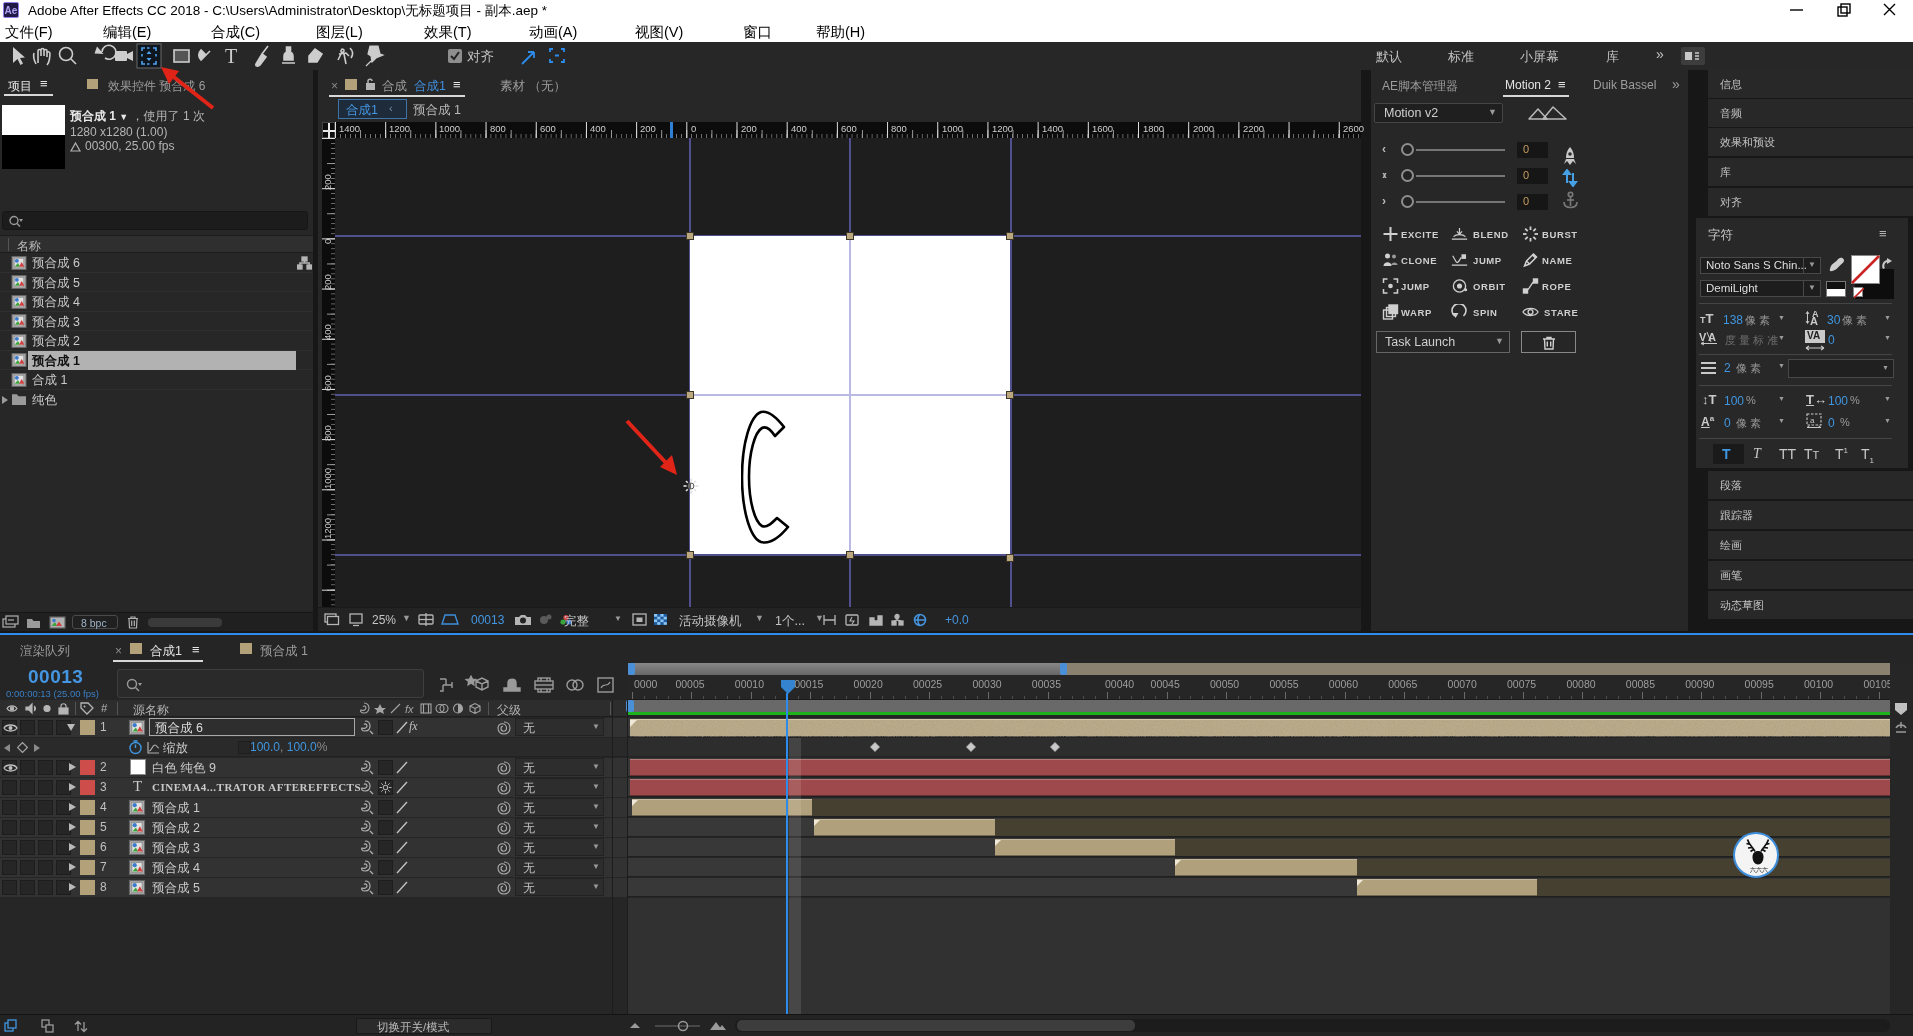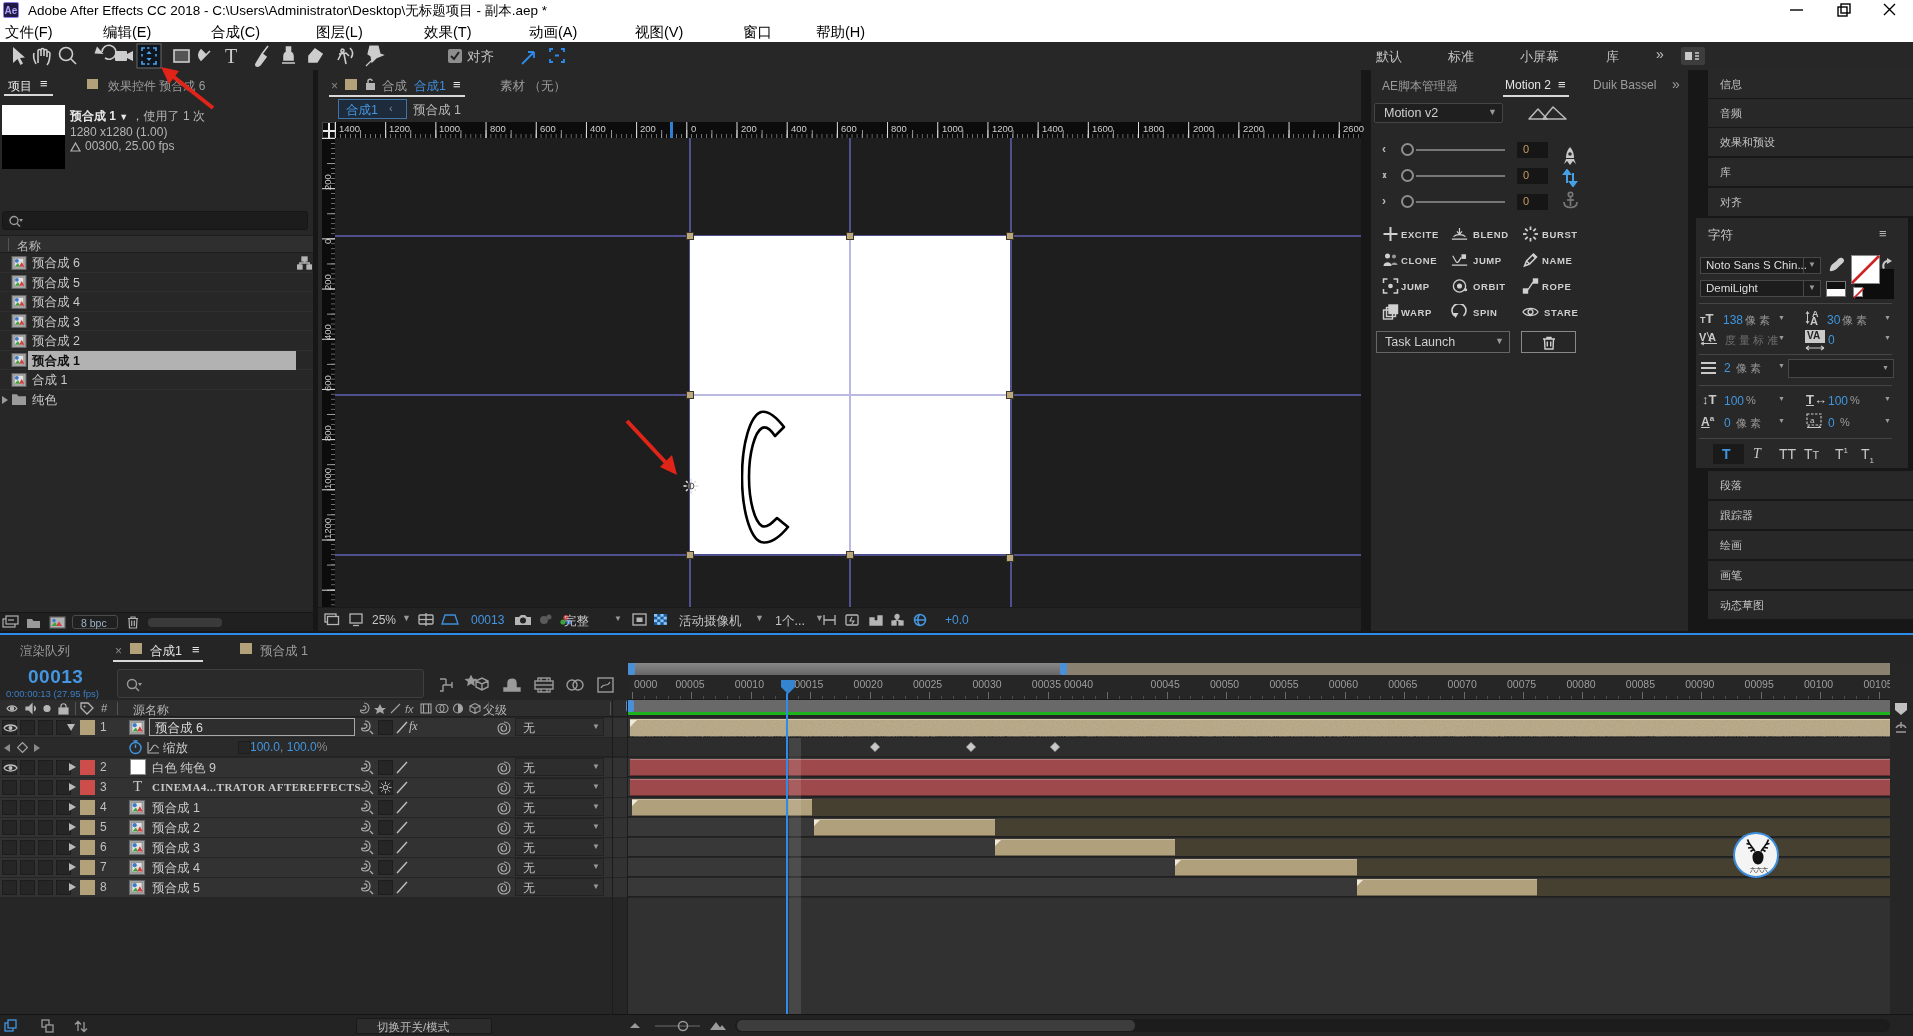--- a/index.html
+++ b/index.html
@@ -752,21 +752,21 @@
     <span class="tabtxt" style="left:20px;top:8px;font-size:12.5px;">渲染队列</span>
     <span class="tabtxt" style="left:115px;top:9px;color:#8a8a8a;">×</span>
     <div class="tansq" style="left:130px;top:8px;width:12px;height:11px;"></div>
     <span class="tabtxt on" style="left:150px;top:8px;font-size:12.5px;">合成1</span>
     <span class="tabtxt on" style="left:192px;top:7px;font-size:13px;">≡</span>
     <div class="tabline" style="left:113px;top:25px;width:90px;"></div>
     <div class="tansq" style="left:240px;top:8px;width:12px;height:11px;"></div>
     <span class="tabtxt" style="left:260px;top:8px;font-size:12.5px;">预合成 1</span>
 
     <span class="abs txt" style="left:28px;top:31px;font-size:19px;font-weight:bold;color:#4596e2;letter-spacing:0.5px;">00013</span>
-    <span class="abs txt" style="left:6px;top:53px;font-size:9.5px;color:#3b7fc4;">0:00:00:13 (27.95 fps)</span>
+    <span class="abs txt" style="left:6px;top:53px;font-size:9.5px;color:#3b7fc4;">0:00:00:13 (25.00 fps)</span>
     <div class="abs" style="left:117px;top:34px;width:307px;height:29px;background:#2a2a2a;border:1px solid #3e3e3e;border-radius:3px;">
       <svg class="abs" style="left:8px;top:8px;" width="17" height="14" viewBox="0 0 17 14">
           <circle cx="6" cy="6" r="4.5" fill="none" stroke="#999" stroke-width="1.4"></circle>
           <line x1="9.5" y1="9.5" x2="13" y2="13" stroke="#999" stroke-width="1.4"></line>
           <path d="M12 5 L16 5 L14 8 Z" fill="#999"></path>
         </svg>
     </div>
     <svg class="abs" style="left:438px;top:39px;" width="180" height="22" viewBox="0 0 180 22">
       <g fill="none" stroke="#9b9b9b" stroke-width="1.4">
         <path d="M2 5 L8 5 M8 5 L8 11 L5 11 M8 11 L14 11 M14 8 L14 14 M5 11 L5 17 L2 17"></path>
@@ -816,21 +816,21 @@
             <line x1="63.5" y1="2" x2="63.5" y2="11"></line>
             <line x1="68.5" y1="2" x2="68.5" y2="11"></line>
           <circle cx="80" cy="6.5" r="4"></circle>
             <circle cx="84" cy="6.5" r="4"></circle>
           <circle cx="98" cy="6.5" r="4.5"></circle>
             <path d="M98 2 A4.5 4.5 0 0 1 98 11 Z" fill="#a5a5a5" stroke="none"></path>
           <path d="M110 4 L115 1.5 L120 4 L120 9 L115 11.5 L110 9 Z M110 4 L115 6.5 L120 4 M115 6.5 L115 11.5"></path>
         </g>
       </svg>
       <div class="abs" style="left:488px;top:2px;width:1px;height:13px;background:#555;"></div>
-      <span class="abs txt" style="left:483px;top:2px;font-size:12px;color:#b5b5b5;">父级</span>
+      <span class="abs txt" style="left:497px;top:2px;font-size:12px;color:#b5b5b5;">父级</span>
       <div class="abs" style="left:610px;top:2px;width:1px;height:13px;background:#555;"></div>
     </div>
 
     <div id="rows">
     <div class="lrow" style="top:83px;">
           <div class="abs" style="left:2px;top:2px;width:15px;height:15px;background:#262626;border:1px solid #1d1d1d;"></div>
           <div class="abs" style="left:20px;top:2px;width:15px;height:15px;background:#262626;border:1px solid #1d1d1d;"></div>
           <div class="abs" style="left:38px;top:2px;width:15px;height:15px;background:#262626;border:1px solid #1d1d1d;"></div>
           <div class="abs" style="left:56px;top:2px;width:15px;height:15px;background:#262626;border:1px solid #1d1d1d;"></div>
           <svg class="abs" style="left:3px;top:5px;" width="15" height="10" viewBox="0 0 15 10">
@@ -1122,21 +1122,21 @@
     </div>
     <div id="ruler" class="abs" style="left:628px;top:40px;width:1262px;height:25px;background:#262626;border-bottom:1px solid #1a1a1a;overflow:hidden;">
         <span class="abs" style="left:6.0px;top:3px;font-size:10.5px;color:#9d9d9d;">0000</span>
         <span class="abs" style="left:47.4px;top:3px;font-size:10.5px;color:#9d9d9d;">00005</span>
         <span class="abs" style="left:106.8px;top:3px;font-size:10.5px;color:#9d9d9d;">00010</span>
         <span class="abs" style="left:166.2px;top:3px;font-size:10.5px;color:#9d9d9d;">00015</span>
         <span class="abs" style="left:225.6px;top:3px;font-size:10.5px;color:#9d9d9d;">00020</span>
         <span class="abs" style="left:285.0px;top:3px;font-size:10.5px;color:#9d9d9d;">00025</span>
         <span class="abs" style="left:344.4px;top:3px;font-size:10.5px;color:#9d9d9d;">00030</span>
         <span class="abs" style="left:403.8px;top:3px;font-size:10.5px;color:#9d9d9d;">00035</span>
-        <span class="abs" style="left:436px;top:3px;font-size:10.5px;color:#9d9d9d;">00040</span>
+        <span class="abs" style="left:477px;top:3px;font-size:10.5px;color:#9d9d9d;">00040</span>
         <span class="abs" style="left:522.6px;top:3px;font-size:10.5px;color:#9d9d9d;">00045</span>
         <span class="abs" style="left:582.0px;top:3px;font-size:10.5px;color:#9d9d9d;">00050</span>
         <span class="abs" style="left:641.4px;top:3px;font-size:10.5px;color:#9d9d9d;">00055</span>
         <span class="abs" style="left:700.8px;top:3px;font-size:10.5px;color:#9d9d9d;">00060</span>
         <span class="abs" style="left:760.2px;top:3px;font-size:10.5px;color:#9d9d9d;">00065</span>
         <span class="abs" style="left:819.6px;top:3px;font-size:10.5px;color:#9d9d9d;">00070</span>
         <span class="abs" style="left:879.0px;top:3px;font-size:10.5px;color:#9d9d9d;">00075</span>
         <span class="abs" style="left:938.4px;top:3px;font-size:10.5px;color:#9d9d9d;">00080</span>
         <span class="abs" style="left:997.8px;top:3px;font-size:10.5px;color:#9d9d9d;">00085</span>
         <span class="abs" style="left:1057.2px;top:3px;font-size:10.5px;color:#9d9d9d;">00090</span>

